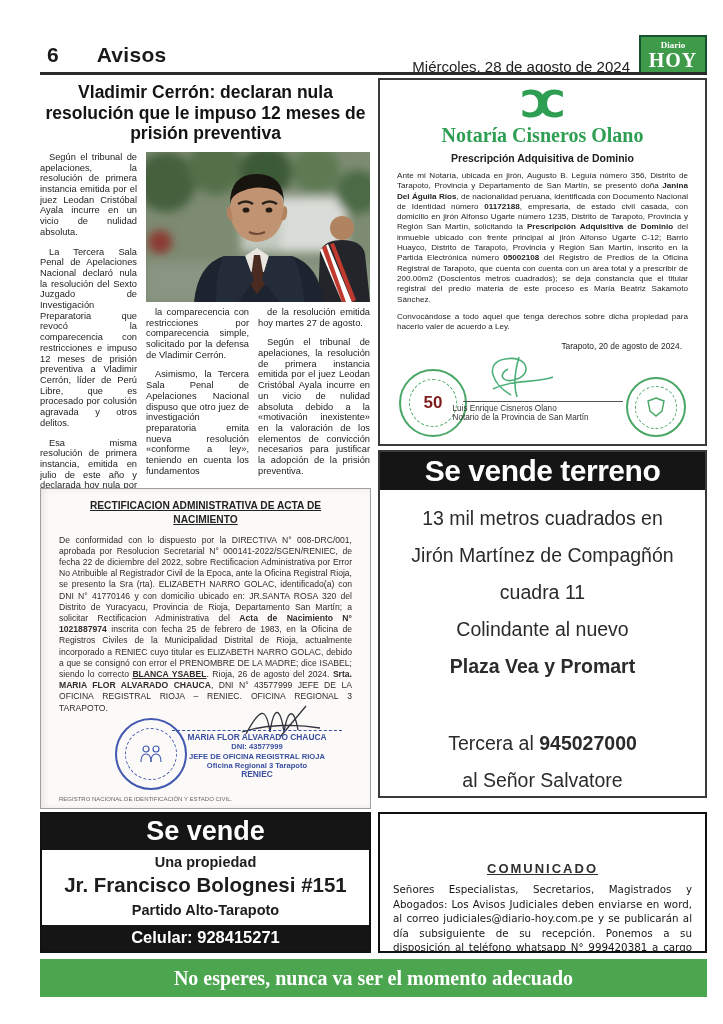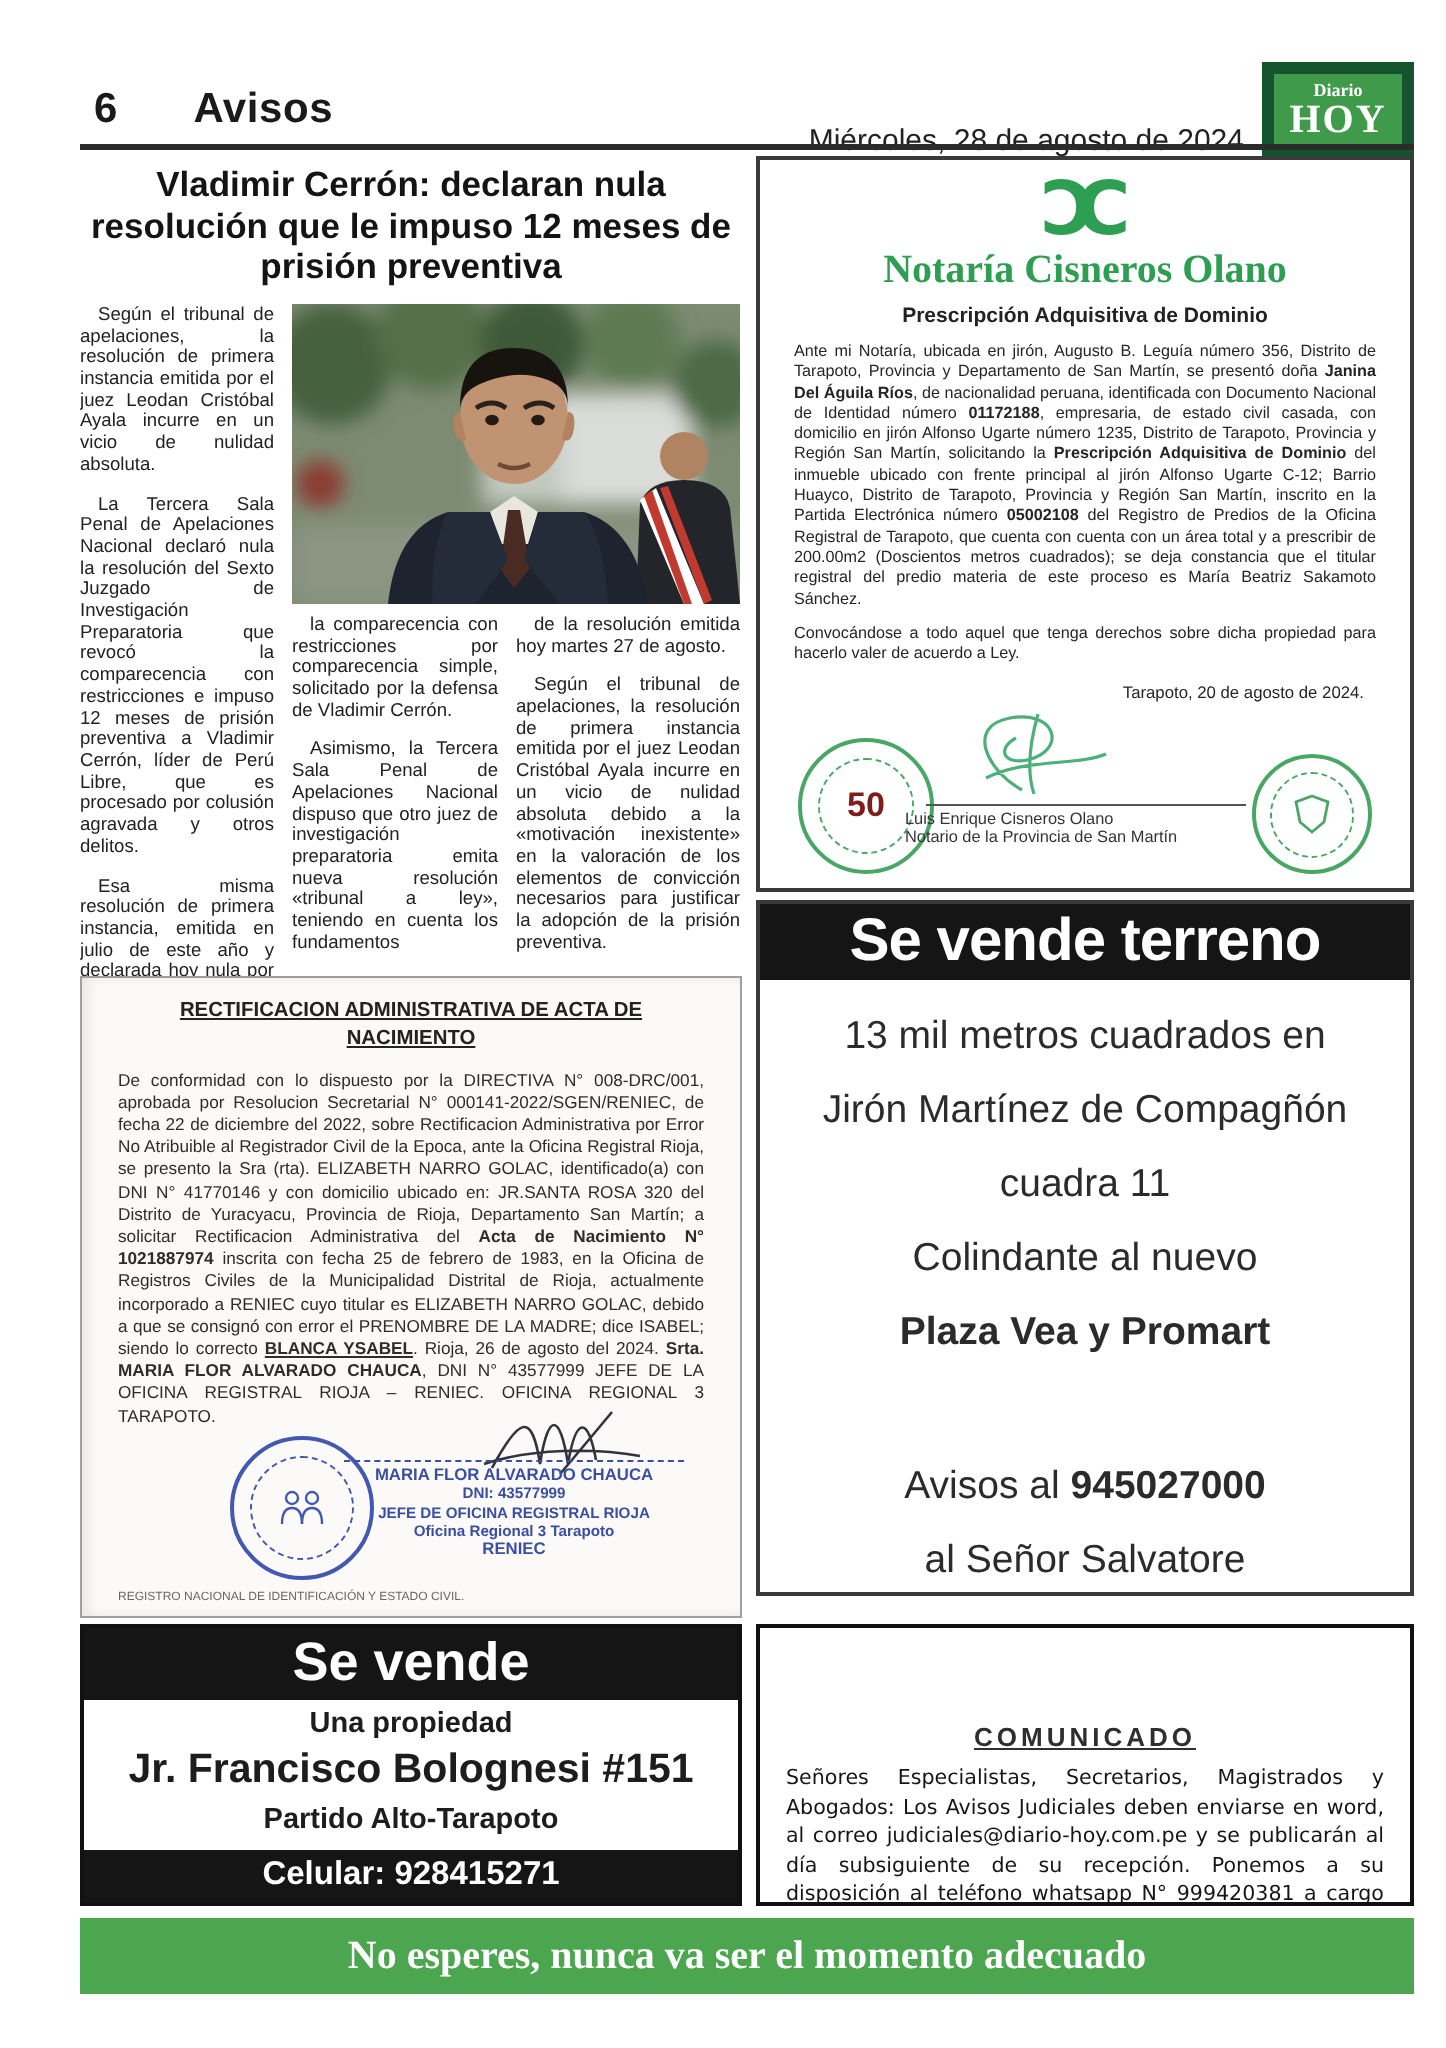--- a/index.html
+++ b/index.html
@@ -7,21 +7,21 @@
         font-family:"Liberation Sans",sans-serif;color:#1a1a1a;overflow:hidden;}
   .b{font-weight:bold;} .u{text-decoration:underline;}
 
   
   #header{position:absolute;left:47px;top:38px;right:16px;height:34px;
           display:flex;align-items:center;}
   #pagenum{font-size:21px;font-weight:bold;}
   #section{font-size:21px;font-weight:bold;margin-left:38px;letter-spacing:.3px;}
   #header-right{margin-left:auto;display:flex;align-items:flex-end;gap:9px;}
   #date{font-size:15px;color:#222;}
-  #logo{width:64px;height:36px;background:#3f9b49;border:6px solid #14532d;
+  #logo{width:64px;height:36px;background:#3f9b49;border:2px solid #14532d;
         display:flex;flex-direction:column;align-items:center;justify-content:center;}
   #logo .lt{font-family:"Liberation Serif",serif;font-weight:bold;font-size:9px;color:#fff;line-height:10px;}
   #logo .lm{font-family:"Liberation Serif",serif;font-weight:bold;font-size:20px;color:#fff;line-height:20px;letter-spacing:1px;}
   #header-rule{position:absolute;left:40px;top:72px;width:667px;height:3px;background:#2b2b2b;}
 
   
   #article{position:absolute;left:40px;top:82px;width:331px;}
   #headline{font-size:17.5px;font-weight:bold;text-align:center;line-height:1.18;color:#141414;}
   #article-body{display:flex;gap:9px;margin-top:8px;}
   #acol1{width:97px;flex:none;height:356px;overflow:hidden;}
@@ -179,21 +179,21 @@
             <path d="M103 80 q8 4 16 0" stroke="#6e4a38" stroke-width="2.2" fill="none"></path>
             <path d="M99 104 L111 96 L123 104 L118 120 L104 120 Z" fill="#e9e6e0"></path>
             <path d="M108 103 L114 103 L119 132 L111 142 L104 132 Z" fill="#4a2b22"></path>
             <path d="M78 104 L99 104 L108 128 L92 150 L70 150 Q70 118 78 104 Z" fill="#242c3a"></path>
             <path d="M146 104 L123 104 L116 128 L134 150 L158 150 Q156 118 146 104 Z" fill="#242c3a"></path>
           </g>
         </svg>
         <div id="acols23">
           <div id="acol2" class="acol">
             <p>la comparecencia con restricciones por comparecencia simple, solicitado por la defensa de Vladimir Cerrón.</p>
-            <p>Asimismo, la Tercera Sala Penal de Apelaciones Nacional dispuso que otro juez de investigación preparatoria emita nueva resolución «tribunal a ley», teniendo en cuenta los fundamentos</p>
+            <p>Asimismo, la Tercera Sala Penal de Apelaciones Nacional dispuso que otro juez de investigación preparatoria emita nueva resolución «conforme a ley», teniendo en cuenta los fundamentos</p>
           </div>
           <div id="acol3" class="acol">
             <p>de la resolución emitida hoy martes 27 de agosto.</p>
             <p>Según el tribunal de apelaciones, la resolución de primera instancia emitida por el juez Leodan Cristóbal Ayala incurre en un vicio de nulidad absoluta debido a la «motivación inexistente» en la valoración de los elementos de convicción necesarios para justificar la adopción de la prisión preventiva.</p>
           </div>
         </div>
       </div>
     </div>
   </div>
 
@@ -230,21 +230,21 @@
   </div>
 
   <div id="terreno">
     <div id="terreno-banner">Se vende terreno</div>
     <div id="terreno-body">
       <div class="tline"><span>13 mil metros cuadrados en</span></div>
       <div class="tline"><span>Jirón Martínez de Compagñón</span></div>
       <div class="tline"><span>cuadra 11</span></div>
       <div class="tline"><span>Colindante al nuevo</span></div>
       <div class="tline"><span class="b">Plaza Vea y Promart</span></div>
-      <div class="tline gap-top"><span>Avisos al </span><span class="b">945027000</span></div>
+      <div class="tline gap-top"><span>Tercera al </span><span class="b">945027000</span></div>
       <div class="tline"><span>al Señor Salvatore</span></div>
     </div>
   </div>
 
   <div id="doc">
     <div id="doc-title">RECTIFICACION ADMINISTRATIVA DE ACTA DE NACIMIENTO</div>
     <div id="doc-body"><span>De conformidad con lo dispuesto por la DIRECTIVA N° 008-DRC/001, aprobada por Resolucion Secretarial N° 000141-2022/SGEN/RENIEC, de fecha 22 de diciembre del 2022, sobre Rectificacion Administrativa por Error No Atribuible al Registrador Civil de la Epoca, ante la Oficina Registral Rioja, se presento la Sra (rta). ELIZABETH NARRO GOLAC, identificado(a) con DNI N° 41770146 y con domicilio ubicado en: JR.SANTA ROSA 320 del Distrito de Yuracyacu, Provincia de Rioja, Departamento San Martín; a solicitar Rectificacion Administrativa del </span><span class="b">Acta de Nacimiento N° 1021887974</span><span> inscrita con fecha 25 de febrero de 1983, en la Oficina de Registros Civiles de la Municipalidad Distrital de Rioja, actualmente incorporado a RENIEC cuyo titular es ELIZABETH NARRO GOLAC, debido a que se consignó con error el PRENOMBRE DE LA MADRE; dice ISABEL; siendo lo correcto </span><span class="b u">BLANCA YSABEL</span><span>. Rioja, 26 de agosto del 2024. </span><span class="b">Srta. MARIA FLOR ALVARADO CHAUCA</span><span>, DNI N° 43577999 JEFE DE LA OFICINA REGISTRAL RIOJA – RENIEC. OFICINA REGIONAL 3 TARAPOTO.</span></div>
     <div id="doc-footer">
       <div id="reniec-seal">
         <div class="inner">

